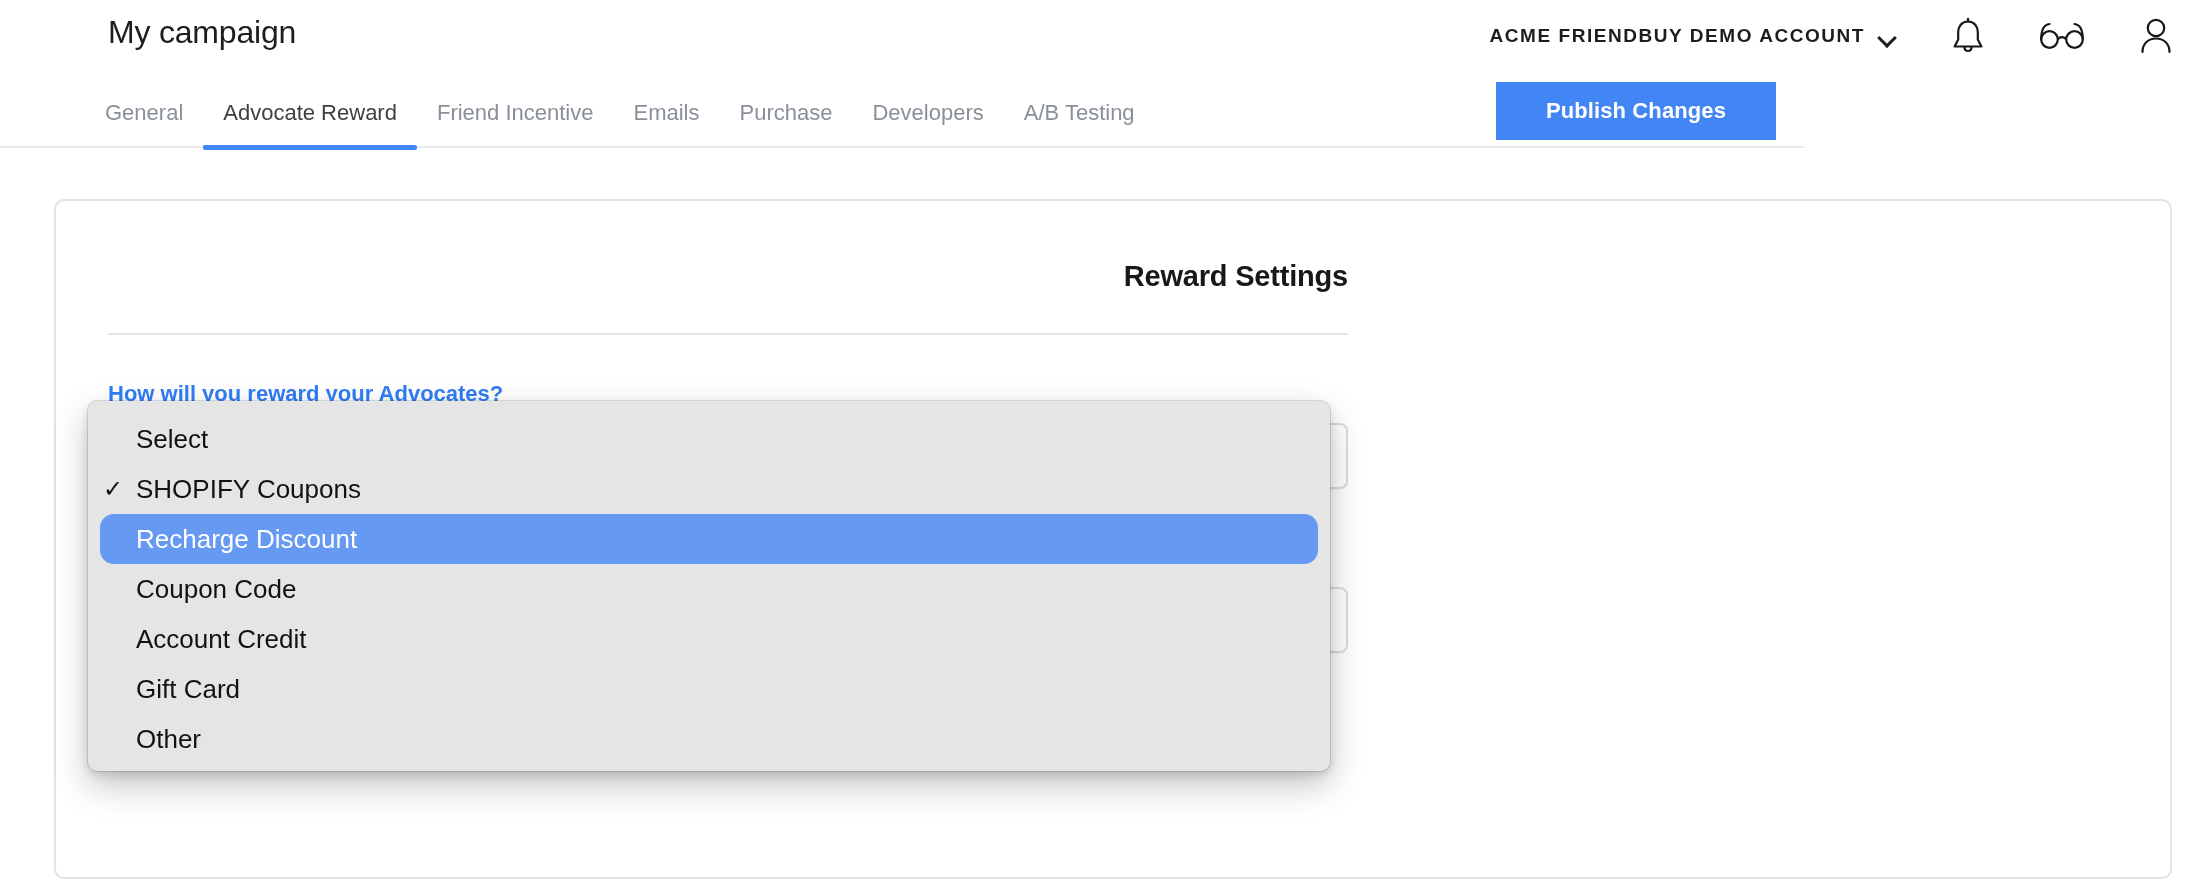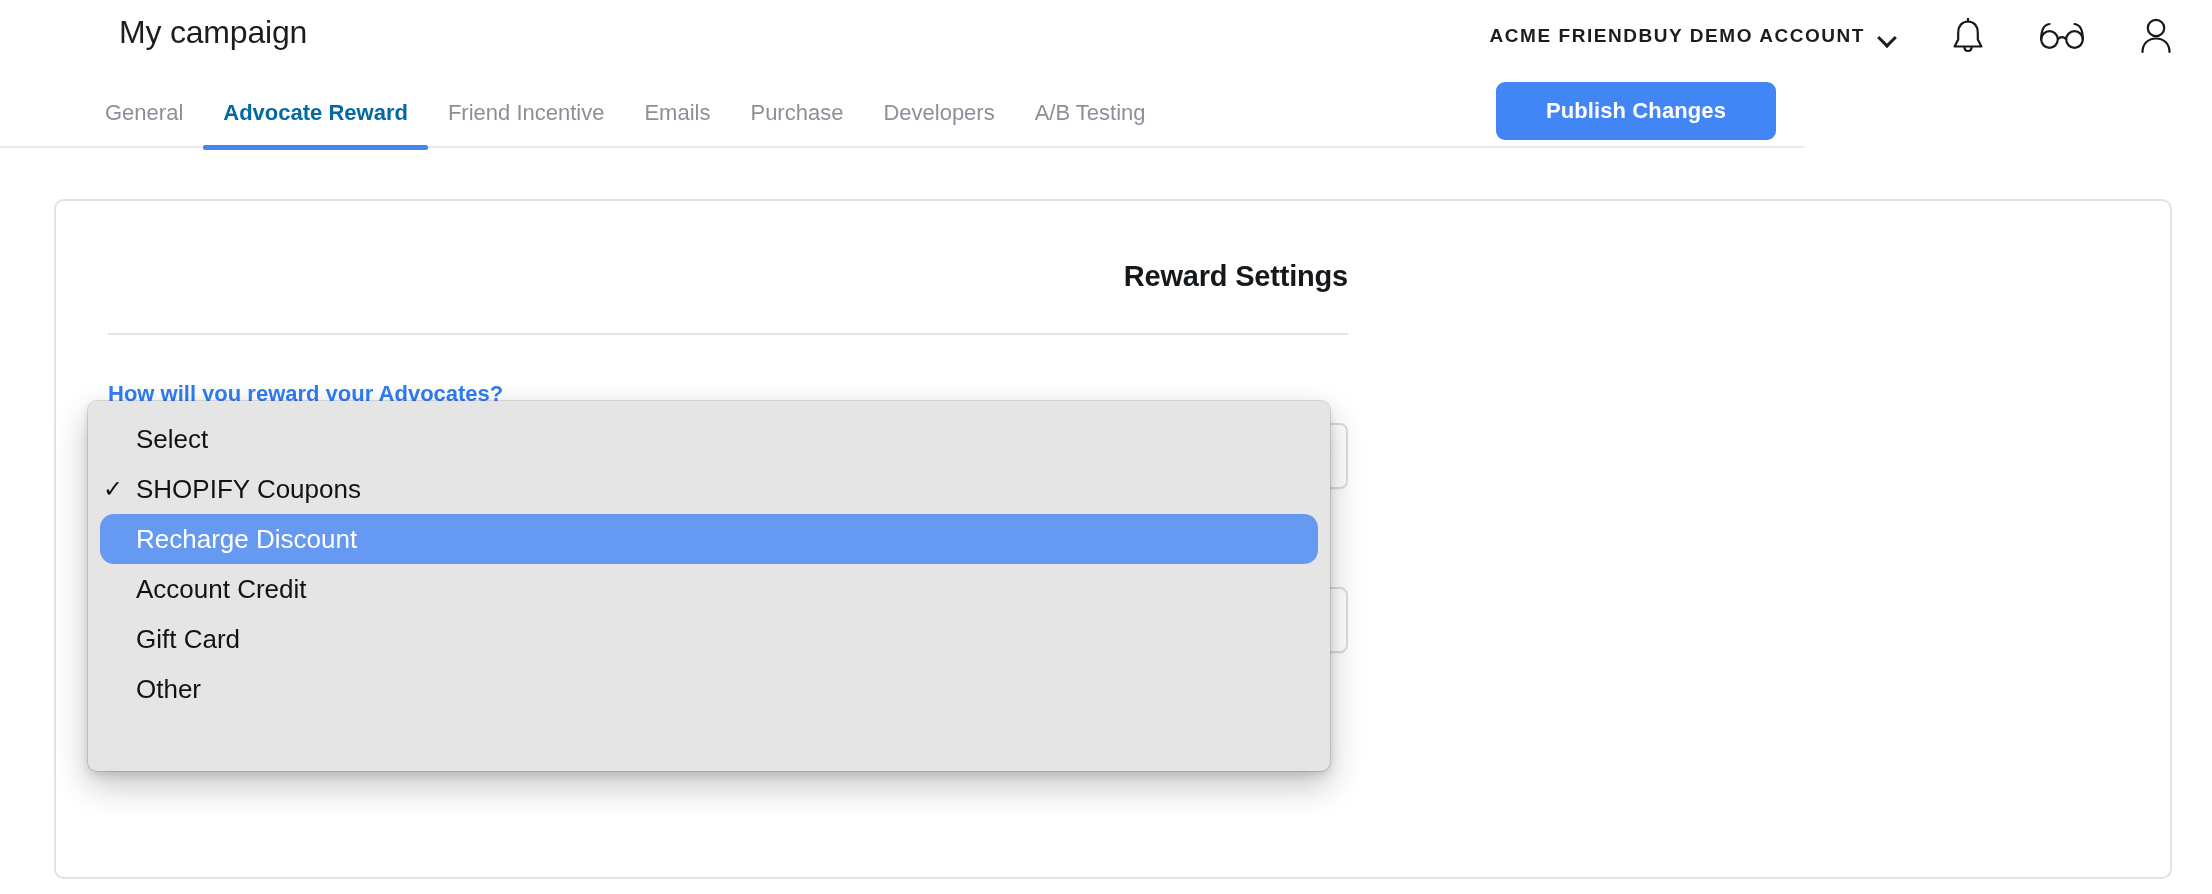--- a/index.html
+++ b/index.html
@@ -30,21 +30,21 @@
     left: 0; top: 0;
     width: 2212px;
     height: 86px;
     display: flex;
     align-items: center;
     background: #ffffff;
   }
 
   .campaign-title {
     position: absolute;
-    left: 119px;
+    left: 108px;
     top: 14px;
     font-size: 32px;
     font-weight: 400;
     letter-spacing: -0.2px;
     color: #1b1d1f;
     white-space: nowrap;
   }
 
   .header-right {
     position: absolute;
@@ -125,22 +125,22 @@
     height: 62px;
     padding: 14px 20px 0 20px;
     font-size: 22px;
     color: #8a9099;
     cursor: pointer;
     white-space: nowrap;
     font-weight: 400;
   }
 
   .tab.active {
-    color: #0369a1;
-    font-weight: 700;
+    color: #404040;
+    font-weight: 400;
   }
 
   .tab.active::after {
     content: "";
     position: absolute;
     left: 0;
     right: 0;
     bottom: -2px;
     height: 5px;
     background: #4285f4;
@@ -149,21 +149,21 @@
 
   .publish-btn {
     position: absolute;
     right: 28px;
     top: -4px;
     width: 280px;
     height: 58px;
     background: #4285f4;
     color: #ffffff;
     border: none;
-    border-radius: 9px;
+    border-radius: 0;
     font-family: "Liberation Sans", sans-serif;
     font-size: 22px;
     font-weight: 700;
     cursor: pointer;
     letter-spacing: 0.1px;
   }
 
   
   .content-card {
     position: absolute;
@@ -388,20 +388,23 @@
 
     <div class="popup-item">
       <span class="check">✓</span>
       <span>SHOPIFY Coupons</span>
     </div>
 
     <div class="popup-item highlighted">
       <span>Recharge Discount</span>
     </div>
 
+    <div class="popup-item">
+      <span>Coupon Code</span>
+    </div>
 
     <div class="popup-item">
       <span>Account Credit</span>
     </div>
 
     <div class="popup-item">
       <span>Gift Card</span>
     </div>
 
     <div class="popup-item">

